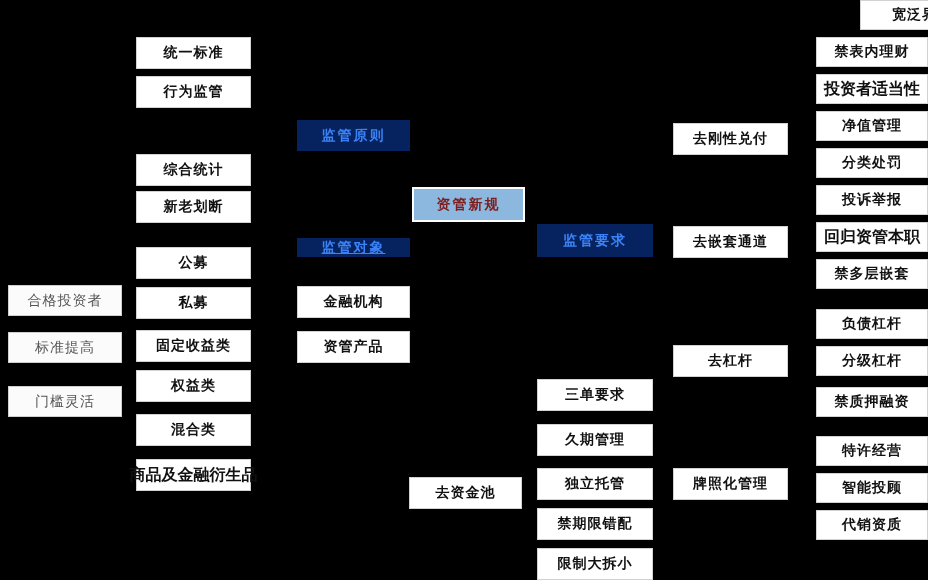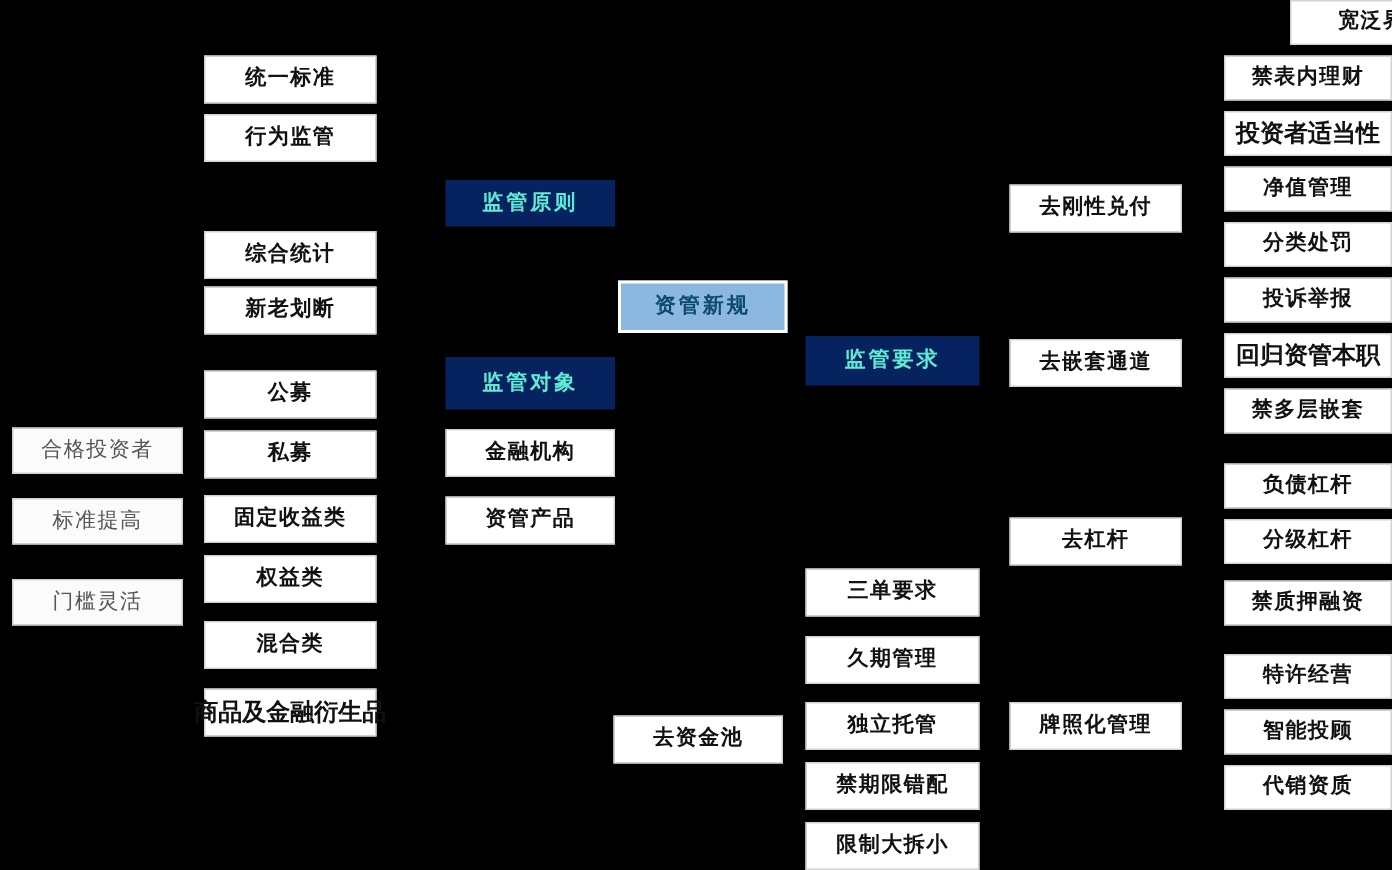--- a/index.html
+++ b/index.html
@@ -40,44 +40,44 @@
     color:#555555;
     font-weight:normal;
     background:#fbfbfb;
     border:1px solid #cfcfcf;
     letter-spacing:1px;
   }
 
   
   .hdr{
     background:#062360;
-    color:#5eead4;
+    color:#3b82f6;
     font-weight:bold;
     font-size:14px;
     border:none;
     letter-spacing:2px;
   }
 
   
   .root{
     background:#8cb8df;
-    color:#0c4a6e;
+    color:#7f1d1d;
     font-weight:bold;
     font-size:14px;
     border:2px solid #ffffff;
     letter-spacing:2px;
   }
 </style>
 </head>
 <body>
 
 <div id="canvas" style="background: rgb(0, 0, 0);">
     <div class="node root" style="left: 412px; top: 187px; width: 113px; height: 35px;">资管新规</div>
     <div class="node hdr" style="left: 297px; top: 120px; width: 113px; height: 31px;">监管原则</div>
-    <div class="node hdr" style="left: 297px; top: 238px; width: 113px; height: 35px;">监管对象</div>
+    <div class="node hdr" style="left: 297px; top: 238px; width: 113px; height: 19px; text-decoration: underline;">监管对象</div>
     <div class="node hdr" style="left: 537px; top: 224px; width: 116px; height: 33px;">监管要求</div>
     <div class="node box muted" style="left: 8px; top: 285px; width: 114px; height: 31px;">合格投资者</div>
     <div class="node box muted" style="left: 8px; top: 332px; width: 114px; height: 31px;">标准提高</div>
     <div class="node box muted" style="left: 8px; top: 386px; width: 114px; height: 31px;">门槛灵活</div>
     <div class="node box" style="left: 136px; top: 37px; width: 115px; height: 32px;">统一标准</div>
     <div class="node box" style="left: 136px; top: 76px; width: 115px; height: 32px;">行为监管</div>
     <div class="node box" style="left: 136px; top: 154px; width: 115px; height: 32px;">综合统计</div>
     <div class="node box" style="left: 136px; top: 191px; width: 115px; height: 32px;">新老划断</div>
     <div class="node box" style="left: 136px; top: 247px; width: 115px; height: 32px;">公募</div>
     <div class="node box" style="left: 136px; top: 287px; width: 115px; height: 32px;">私募</div>

